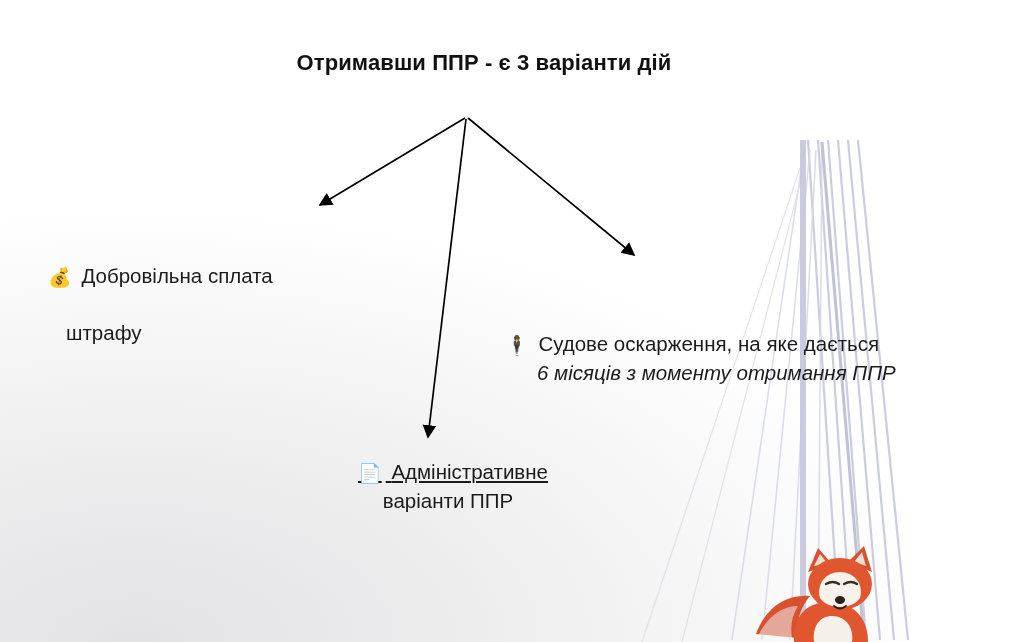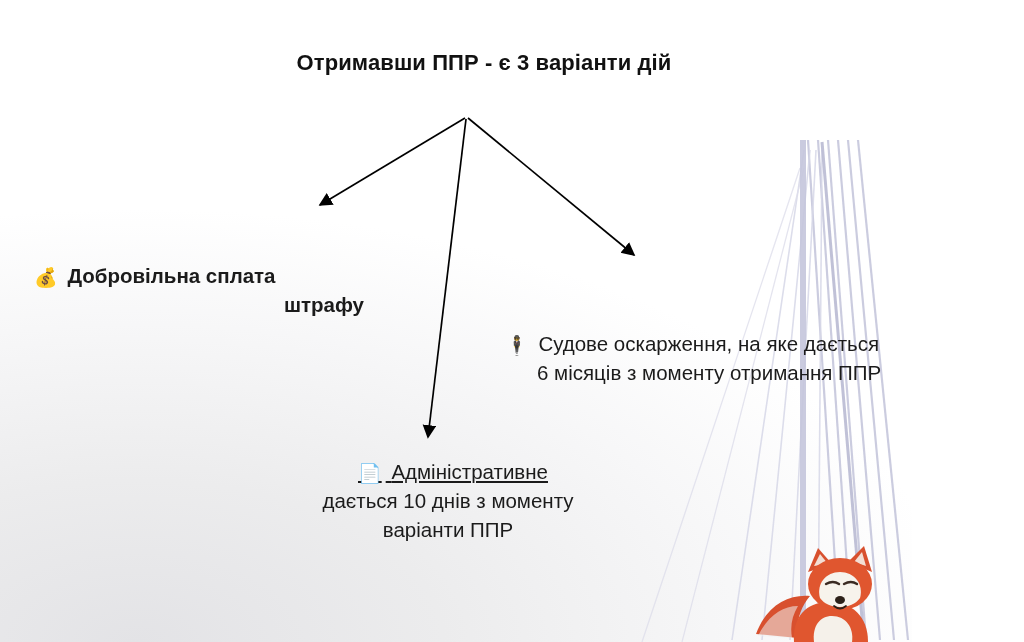--- a/index.html
+++ b/index.html
@@ -68,36 +68,35 @@
     font-size: 20.5px;
     line-height: 1.38;
   }
   .option .emoji {
     font-size: 19px;
     vertical-align: -1px;
     margin-right: 4px;
   }
 
   #opt-pay {
-    left: 34px;
+    left: 48px;
     top: 262px;
     width: 330px;
     text-align: center;
-    font-weight: bold;
   }
   #opt-pay .line1 { text-align: left; }
-  #opt-pay .line2 { text-align: right; padding-left: 18px; }
+  #opt-pay .line2 { text-align: left; padding-left: 18px; margin-top: 28px; }
 
   #opt-court {
     left: 505px;
     top: 330px;
     width: 508px;
     text-align: left;
   }
-  #opt-court .line2 { padding-left: 32px; }
+  #opt-court .line2 { padding-left: 32px; font-style: italic; }
 
   #opt-admin {
     left: 258px;
     top: 458px;
     width: 380px;
     text-align: center;
   }
   #opt-admin .line1 { padding-left: 10px; text-decoration: underline; }
 
   
@@ -170,21 +169,20 @@
       <span>Судове оскарження, на яке дається</span>
     </div>
     <div class="line2">6 місяців з моменту отримання ППР</div>
   </div>
 
   <div class="option" id="opt-admin">
     <div class="line1">
       <span class="emoji">📄</span>
       <span>Адміністративне</span>
     </div>
-    <div class="line3">дається 10 днів з моменту</div>
     <div class="line4">варіанти ППР</div>
   </div>
 
   <svg class="fox" viewBox="0 0 150 120" aria-hidden="true">
 
     <path d="M8,112 C18,84 40,72 62,74 C52,86 48,100 50,116 Z" fill="#d8502e"></path>
     <path d="M10,114 C20,94 34,84 50,84 C44,94 42,104 44,116 Z" fill="#f0f0f0" opacity="0.55"></path>
 
     <path d="M46,120 C44,96 58,80 80,80 C104,80 120,94 120,120 Z" fill="#e0562f"></path>
 

